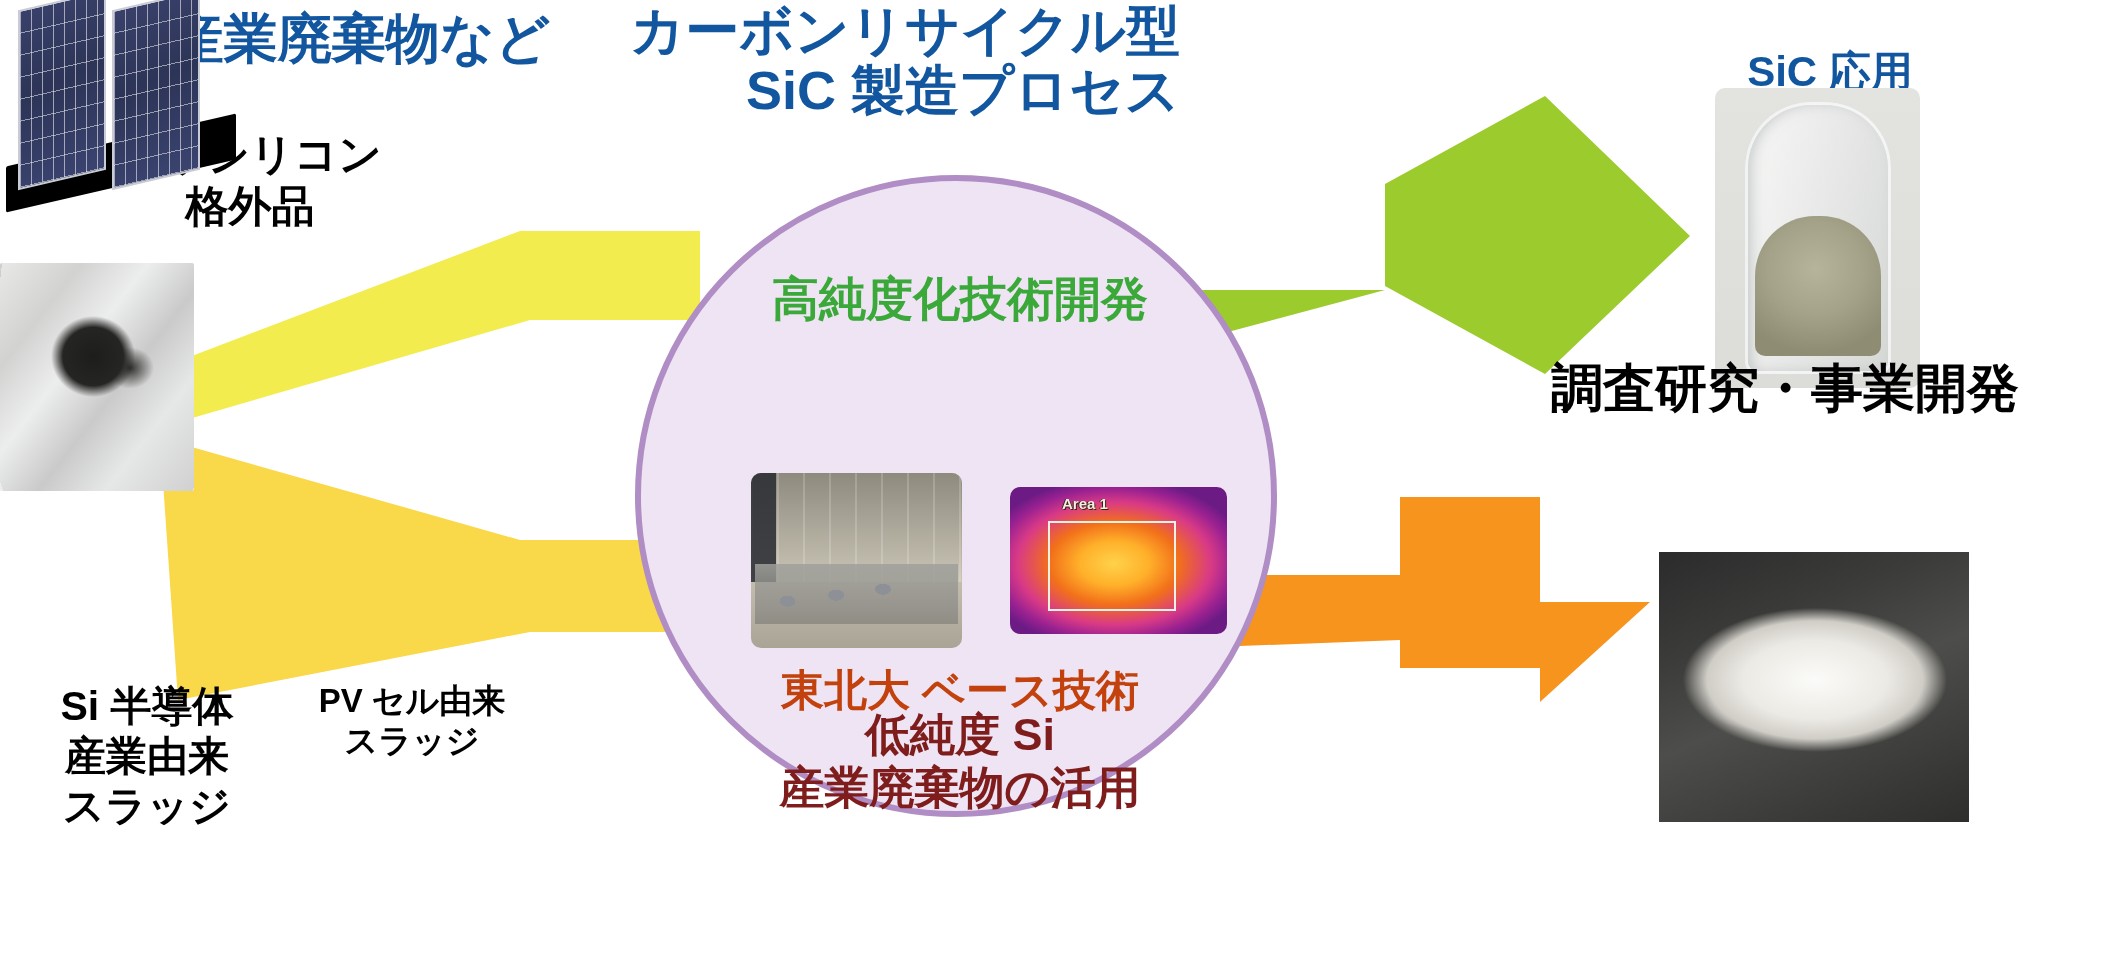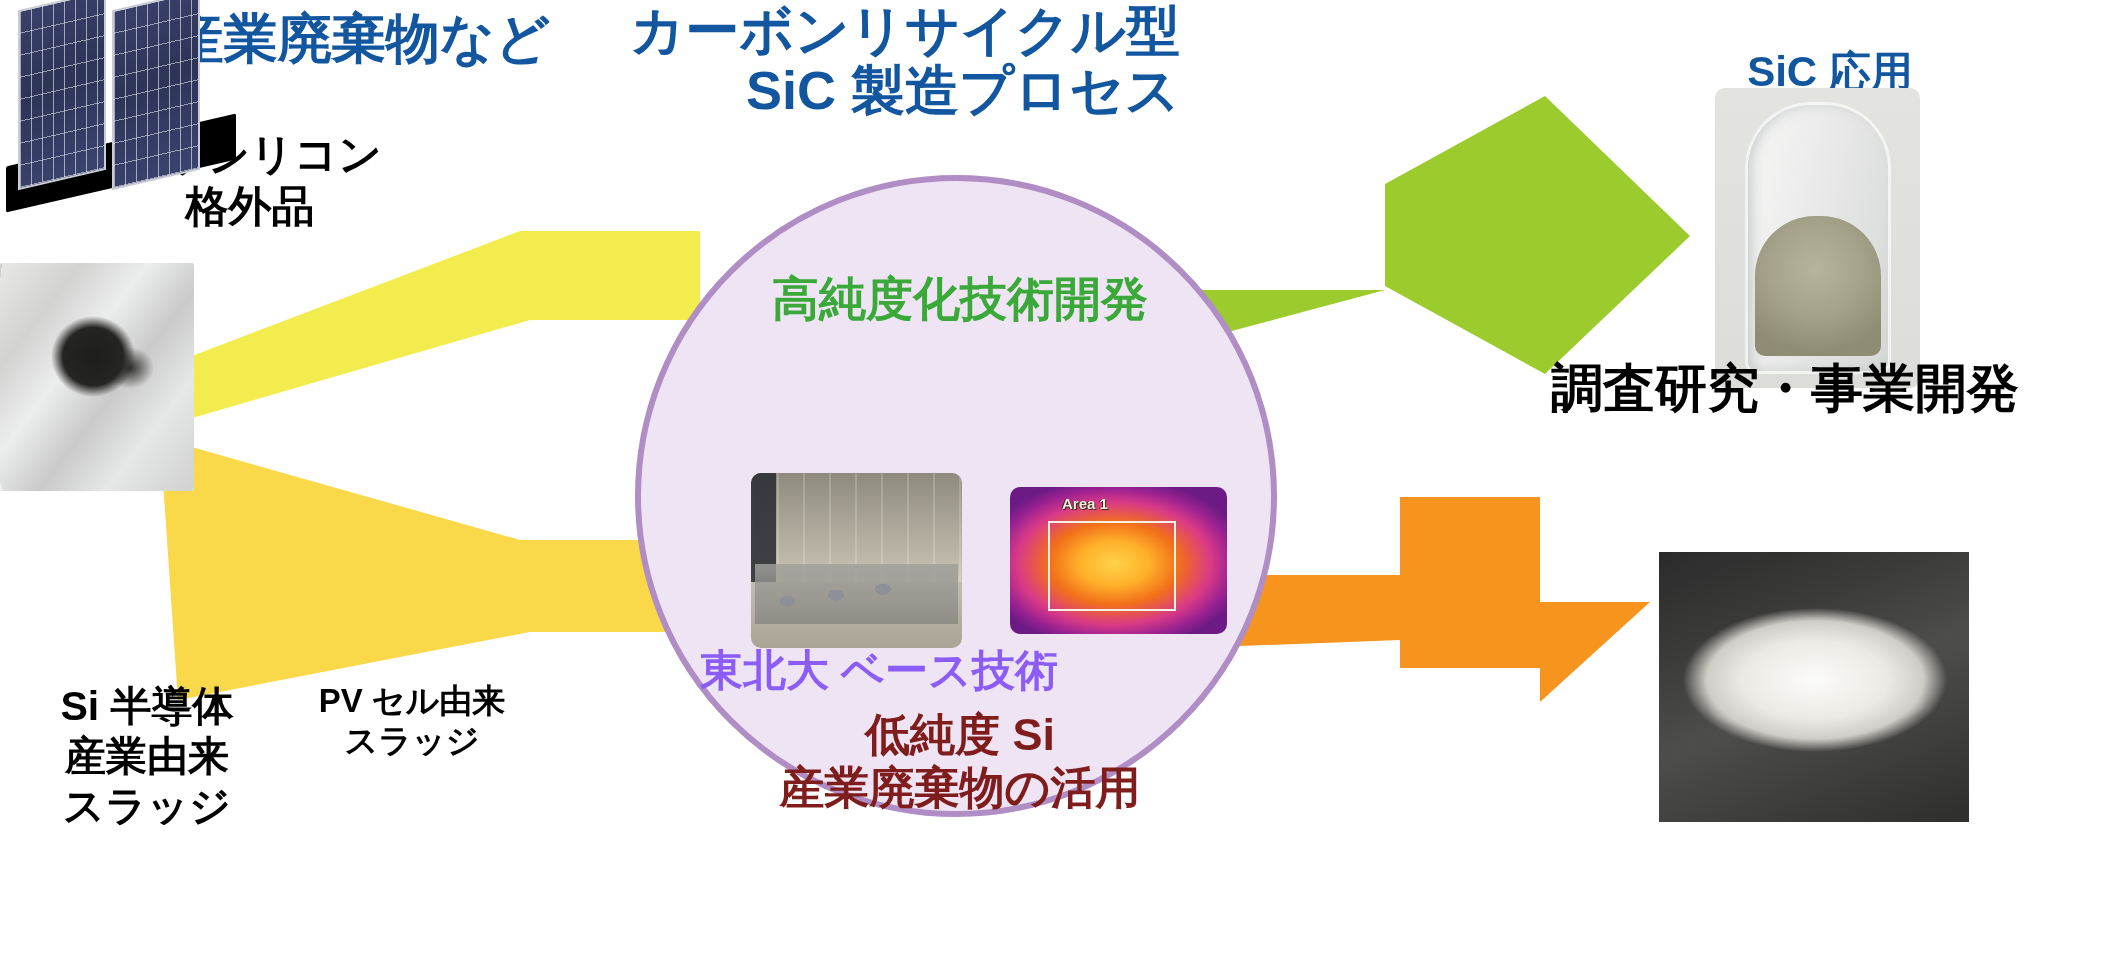--- a/index.html
+++ b/index.html
@@ -198,23 +198,23 @@
     background: #eee4f3;
     border: 6px solid #b08dc4;
     box-sizing: border-box;
   }
   #label-purification {
     left: 700px; top: 268px; width: 520px;
     text-align: center;
     color: #3aa93a; font-size: 47px; font-weight: bold;
   }
   #label-tohoku-base {
-    left: 700px; top: 642px; width: 520px;
-    text-align: left;
-    color: #8b5cf6; font-size: 43px; font-weight: bold;
+    left: 700px; top: 662px; width: 520px;
+    text-align: center;
+    color: #c2410c; font-size: 43px; font-weight: bold;
   }
   #label-lowpurity {
     left: 680px; top: 708px; width: 560px;
     text-align: center;
     color: #7f1d1d; font-size: 45px; font-weight: bold;
     line-height: 1.18; white-space: pre-line;
   }
 
   
   svg.overlay { position: absolute; left: 0; top: 0; width: 2121px; height: 957px; pointer-events: none; }

